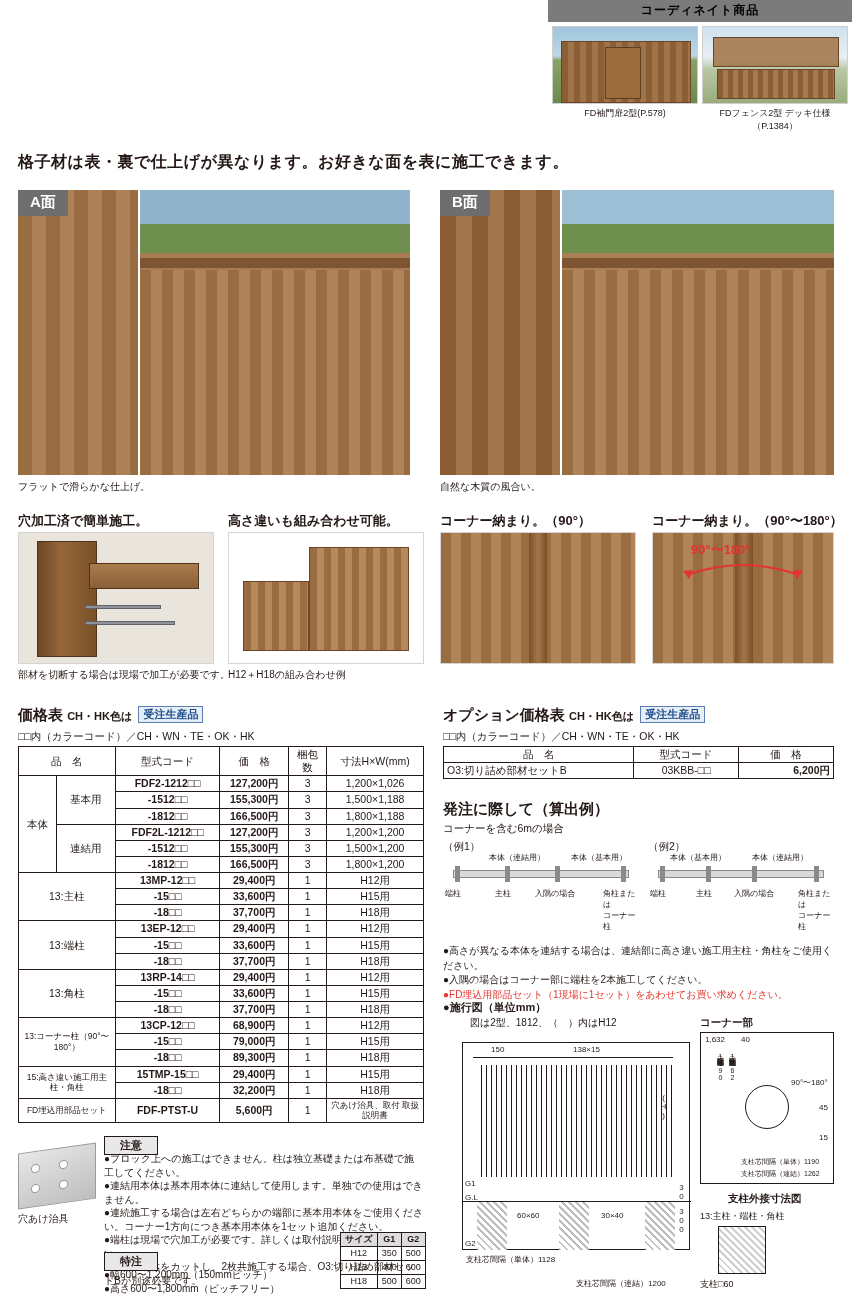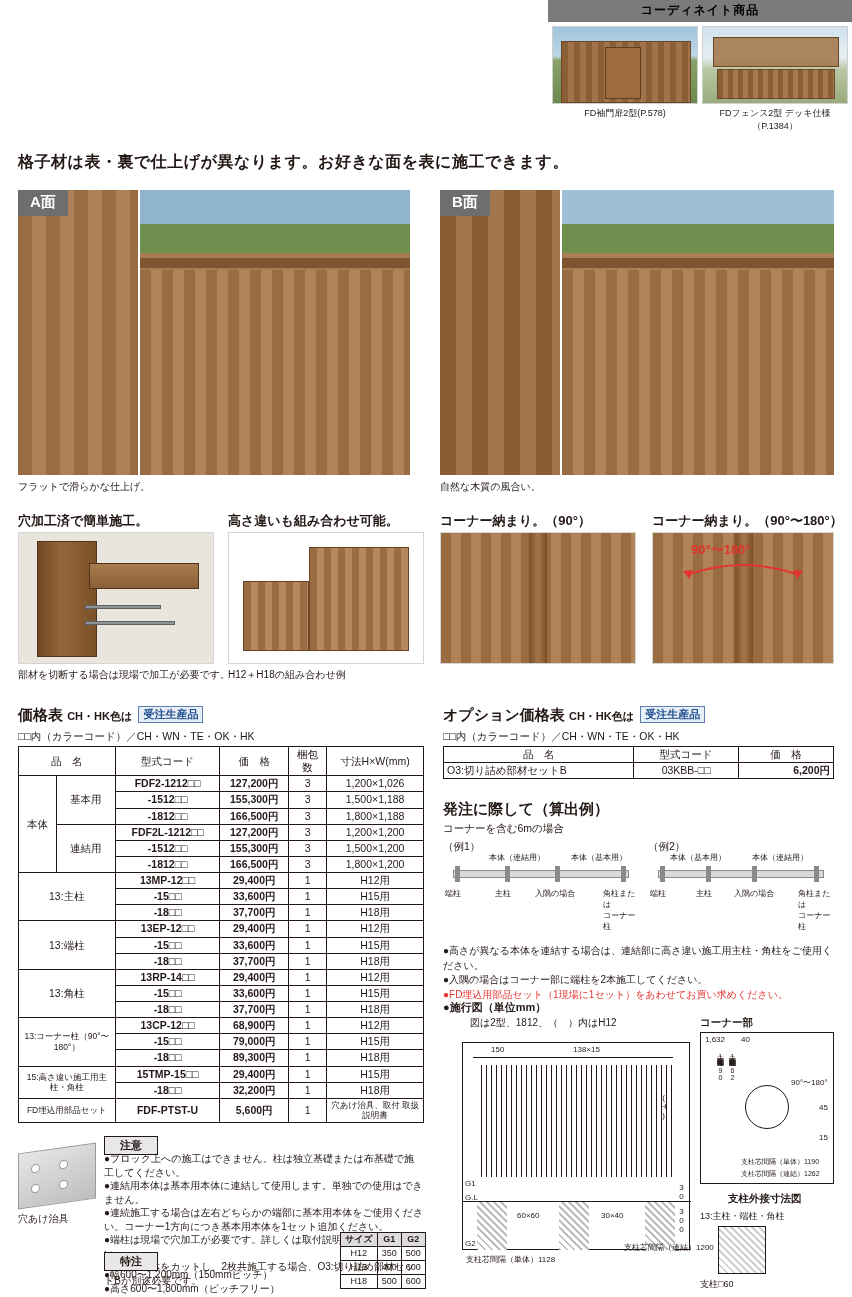--- a/index.html
+++ b/index.html
@@ -520,21 +520,21 @@
     <div class="hatch" style="position:absolute;left:96px;top:159px;width:30px;height:48px;"></div>
     <div class="hatch" style="position:absolute;left:182px;top:159px;width:30px;height:48px;"></div>
     <div class="dim" style="left:54px;top:168px;">60×60</div>
     <div class="dim" style="left:138px;top:168px;">30×40</div>
     <div class="dim vtext" style="left:214px;top:164px;">300</div>
     <div class="dim vtext" style="left:214px;top:140px;">30</div>
     <div class="dim" style="left:2px;top:136px;">G1</div>
     <div class="dim" style="left:2px;top:196px;">G2</div>
   </div>
   <div class="dim" style="position:absolute;left:466px;top:1254px;">支柱芯間隔（単体）1128</div>
-  <div class="dim" style="position:absolute;left:576px;top:1242px;margin-left:48px;">支柱芯間隔（連結）1200</div>
+  <div class="dim" style="position:absolute;left:576px;top:1278px;">支柱芯間隔（連結）1200</div>
 
   <table class="size-tbl">
     <tbody>
         <tr>
       <th>サイズ</th>
       <th>G1</th>
       <th>G2</th>
     </tr>
     <tr>
       <td>H12</td>

